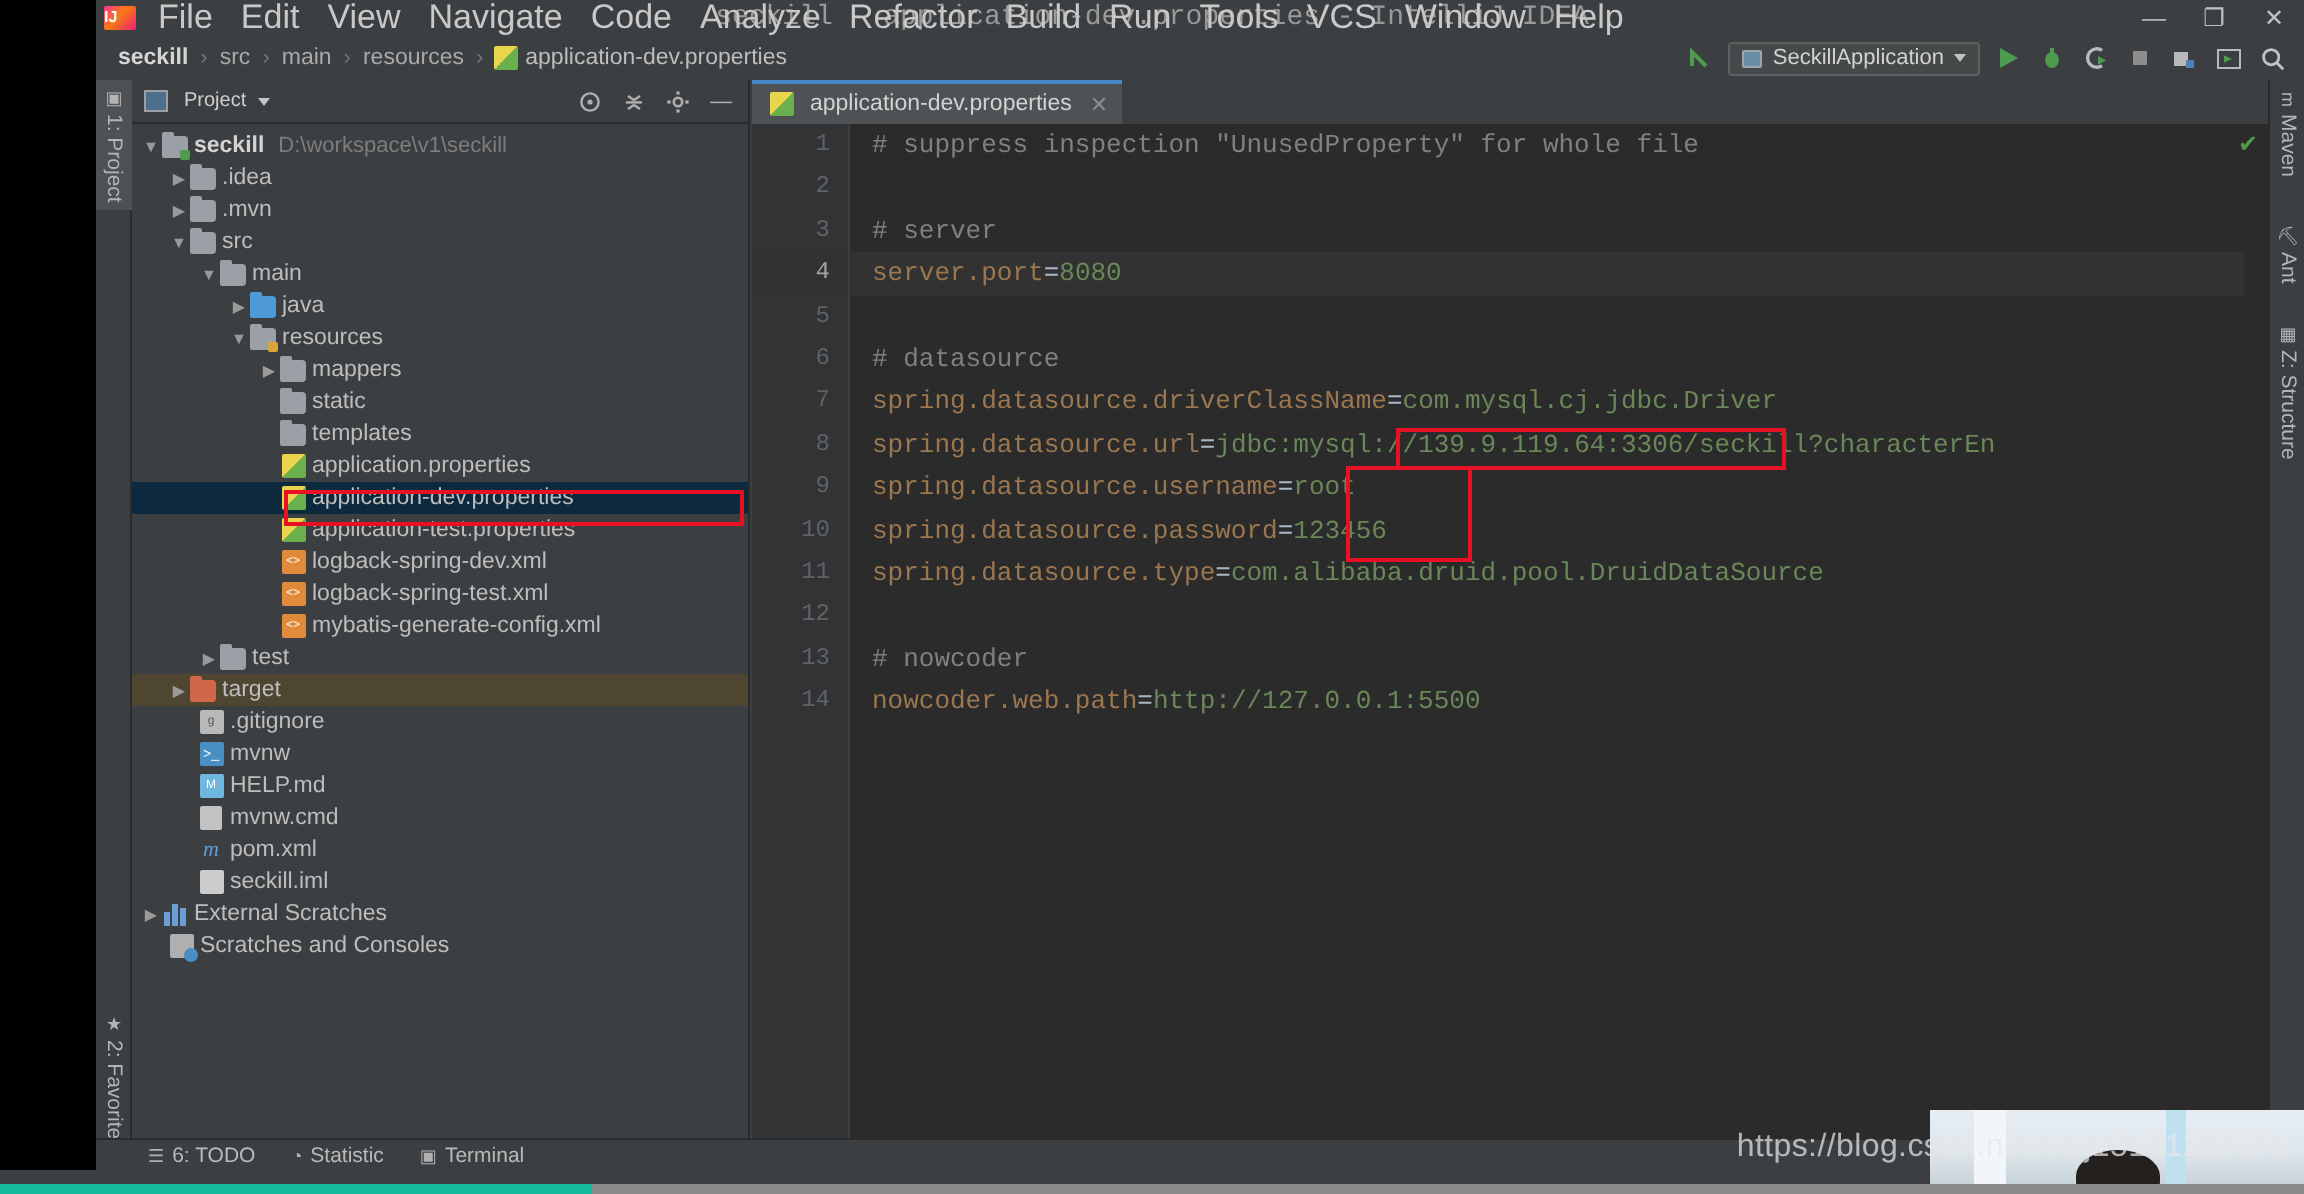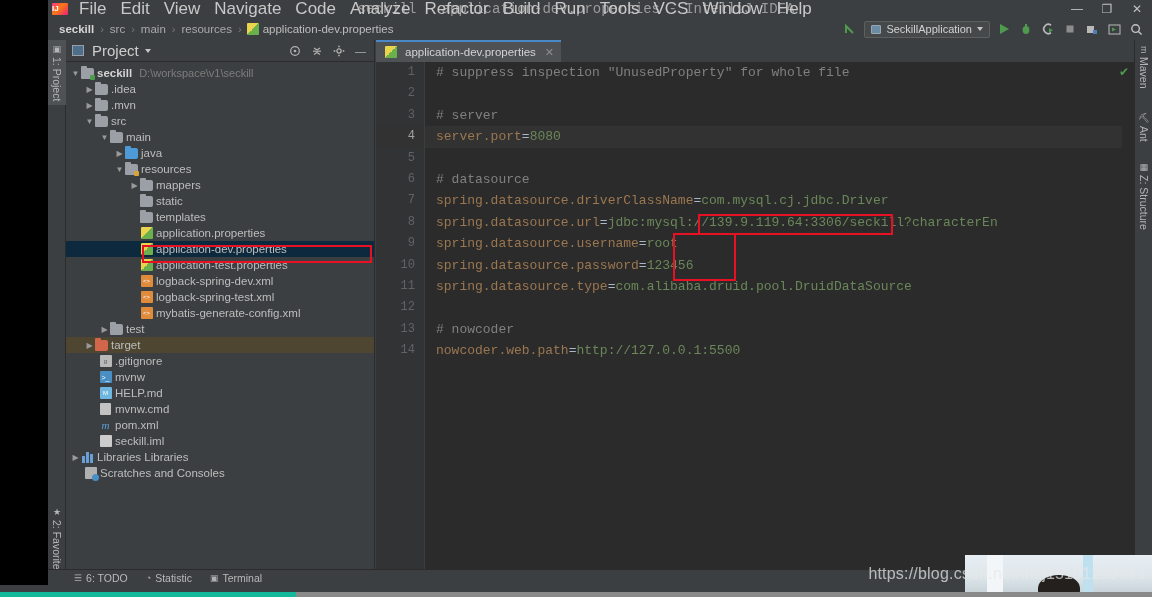--- a/index.html
+++ b/index.html
@@ -94,21 +94,21 @@
 
   
   .project-panel {
     position: absolute; left: 66px; top: 40px; width: 309px; height: 545px;
     background: #3c3f41; border-right: 1px solid #2b2b2b;
   }
   .pp-header {
     height: 22px; display: flex; align-items: center; padding-left: 5px;
     border-bottom: 1px solid #2b2b2b;
   }
-  .pp-title { font-size: 15px; color: #cfcfcf; margin-left: 5px; }
+  .pp-title { font-size: 10px; color: #cfcfcf; margin-left: 5px; }
   .pp-head-icons { margin-left: auto; display: flex; align-items: center; gap: 9px; padding-right: 7px; }
   .pp-head-ic { width: 13px; height: 13px; display:flex;align-items:center;justify-content:center; color:#b0b0b0; font-size:11px; }
 
   .tree { background: #3c3f41; padding-top: 3px; font-size: 11.5px; height: 520px; overflow: hidden; }
   .tree-row {
     height: 16px; display: flex; align-items: center; white-space: nowrap;
     color: #bdbdbd; position: relative;
   }
   .tree-row.selected { background: #0d293e; }
   .tree-row.target-hl { background: #4e4631; }
@@ -576,21 +576,21 @@
 
       <div class="tree-row" style="padding-left:4px">
         <span class="arrow">▶</span>
         <span class="node-icon">
           <span class="ico-extlib">
               <i style="height:7px"></i>
               <i style="height:11px"></i>
               <i style="height:9px"></i>
             </span>
         </span>
-        <span class="lbl">Libraries Libraries</span>
+        <span class="lbl">External Scratches</span>
       </div>
 
       <div class="tree-row" style="padding-left:18px">
         <span class="node-icon">
             <span class="ico-scratch"></span>
           </span>
         <span class="lbl">Scratches and Consoles</span>
       </div>
     </div>
 

